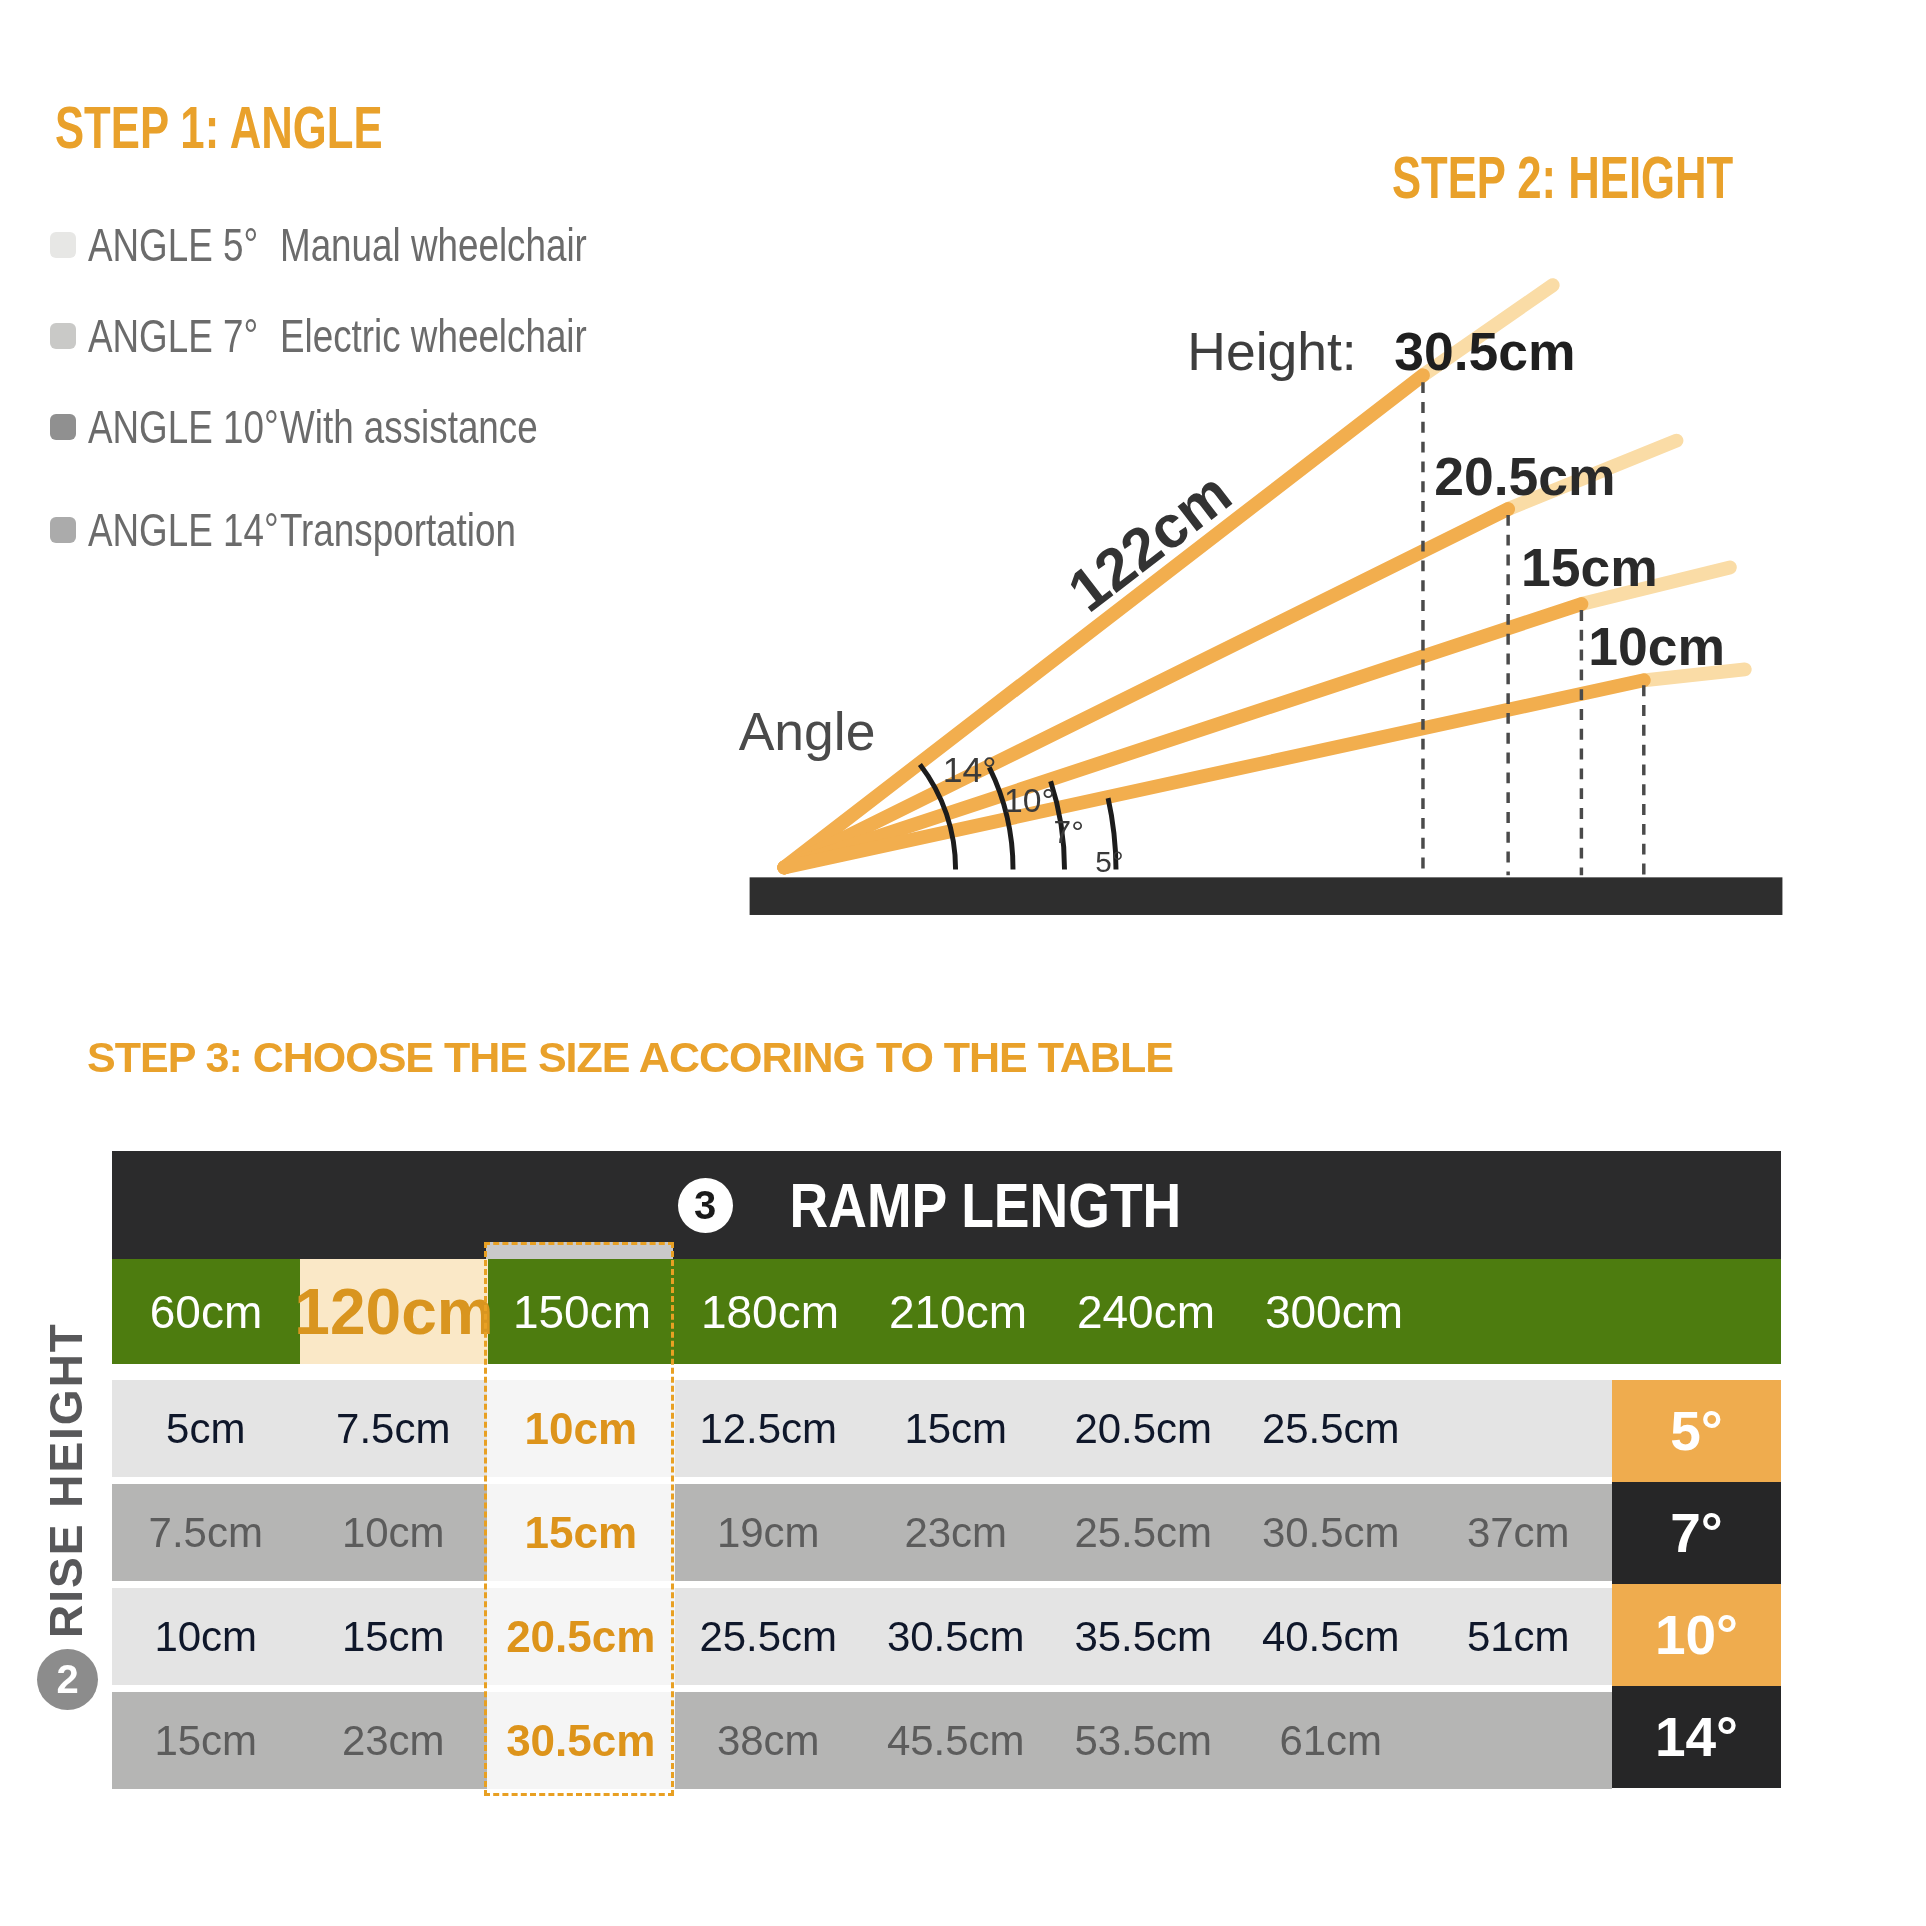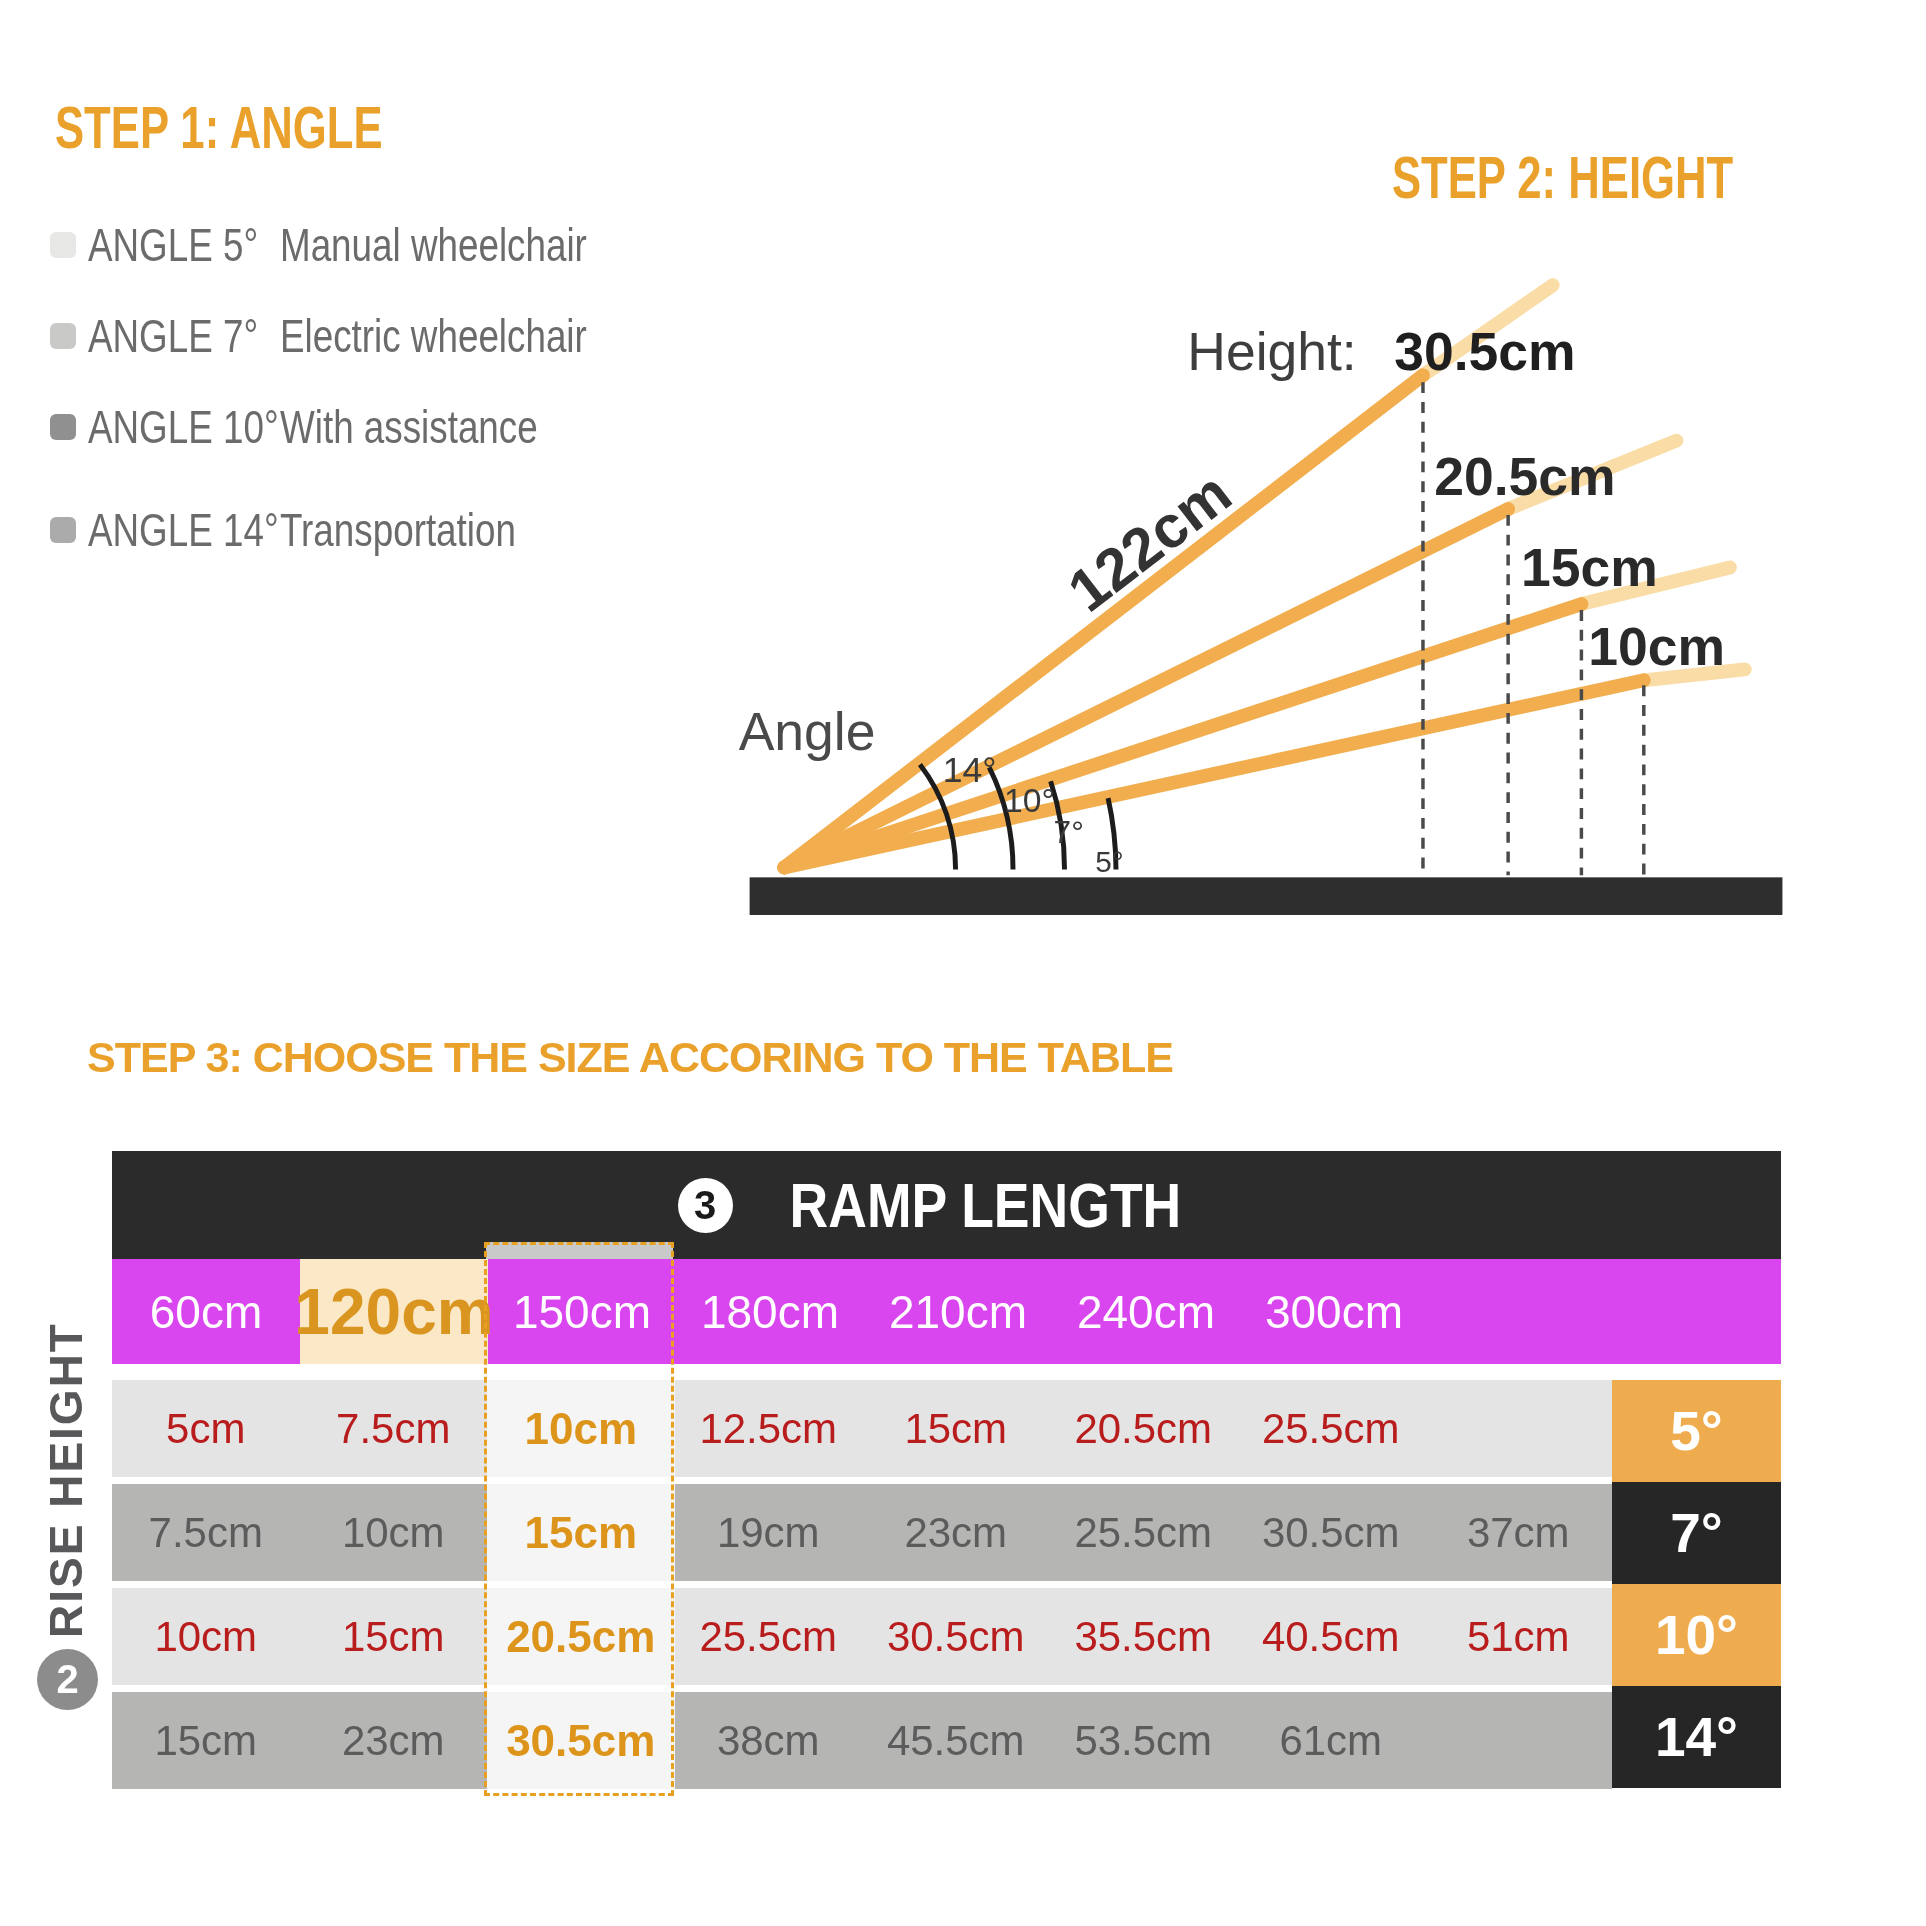--- a/index.html
+++ b/index.html
@@ -19,27 +19,27 @@
     transform:scaleX(0.80);transform-origin:left top;line-height:1;}
   .llabel{left:38px;}
   .ldesc{left:230px;}
   
   svg text{font-family:"Liberation Sans", sans-serif;}
   .diagram{left:0;top:0;pointer-events:none;}
   
   .hdr-bar{left:112px;top:1151px;width:1669px;height:108px;background:#2B2B2C;display:flex;align-items:center;justify-content:center;gap:22px;}
   .hdr-badge{width:55px;height:55px;border-radius:50%;background:#ffffff;color:#1A1A1A;font-weight:bold;font-size:40px;display:flex;align-items:center;justify-content:center;}
   .hdr-label{color:#ffffff;font-weight:bold;font-size:63px;transform:scaleX(0.85);line-height:1;white-space:nowrap;}
-  .len-row{left:112px;top:1259px;width:1669px;height:105px;background:#d946ef;display:grid;grid-template-columns:repeat(8,188px) 1fr;}
+  .len-row{left:112px;top:1259px;width:1669px;height:105px;background:#4d7c0f;display:grid;grid-template-columns:repeat(8,188px) 1fr;}
   .len-cell{display:flex;align-items:center;justify-content:center;font-size:46px;color:#ffffff;}
   .len-cell.hl{background:#FAE8C7;color:#D9951F;font-weight:bold;font-size:64px;}
   .body-row{left:112px;width:1500px;height:97px;display:grid;grid-template-columns:repeat(8,1fr);}
   .row-light{background:#E4E4E4;} .row-dark{background:#B5B5B4;}
   .cell{display:flex;align-items:center;justify-content:center;font-size:42px;}
-  .row-light .cell{color:#b91c1c;} .row-dark .cell{color:#5C5C5C;}
+  .row-light .cell{color:#0f172a;} .row-dark .cell{color:#5C5C5C;}
   .cell.hl{background:#F5F5F5;color:#DD941B;font-weight:bold;font-size:44px;}
   .angle-col{left:1612px;top:1380px;width:169px;}
   .angle-cell{width:169px;height:102px;display:flex;align-items:center;justify-content:center;color:#fff;font-weight:bold;font-size:55px;}
   .ac-orange{background:#EFAC4E;} .ac-black{background:#262627;}
   .col-stub{left:486px;top:1242px;width:187px;height:17px;background:#C9C9C9;}
   .dash-rect{left:484px;top:1242px;width:190px;height:554px;border:3px dashed #E8A023;box-sizing:border-box;background:transparent;}
   
   .v-label{position:absolute;font-weight:bold;line-height:1;text-align:center;white-space:nowrap;}
   .rise{left:-103px;top:1457px;width:337px;font-size:46px;color:#58585A;letter-spacing:2px;transform:rotate(-90deg);}
   .angle-side{left:1732px;top:1580px;width:228px;font-size:51px;color:#7E7E7E;letter-spacing:5px;transform:rotate(90deg);}

